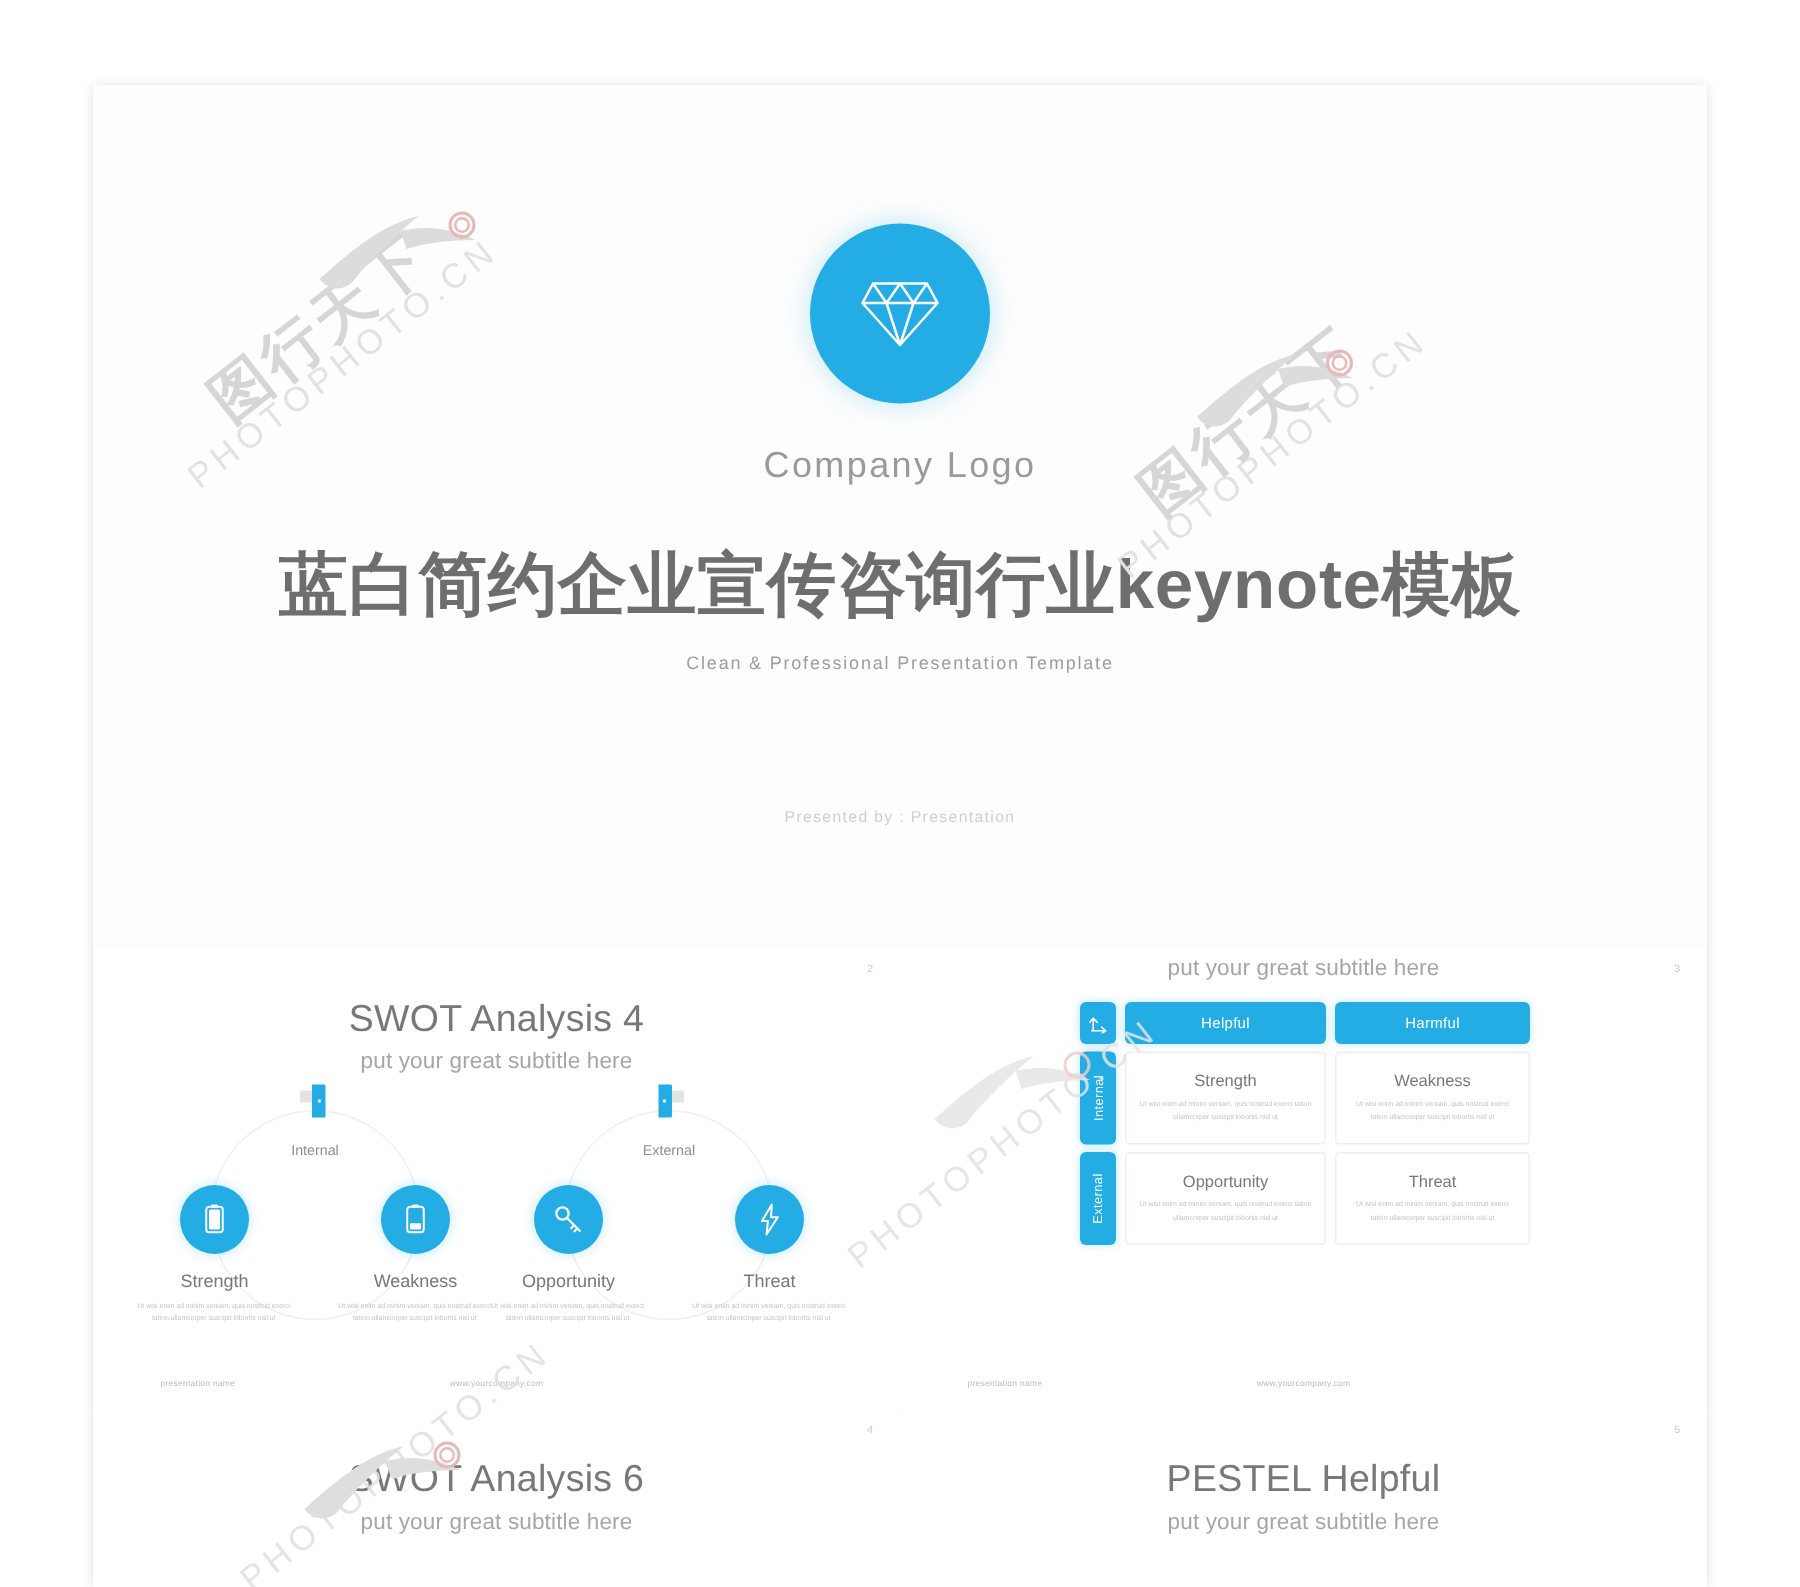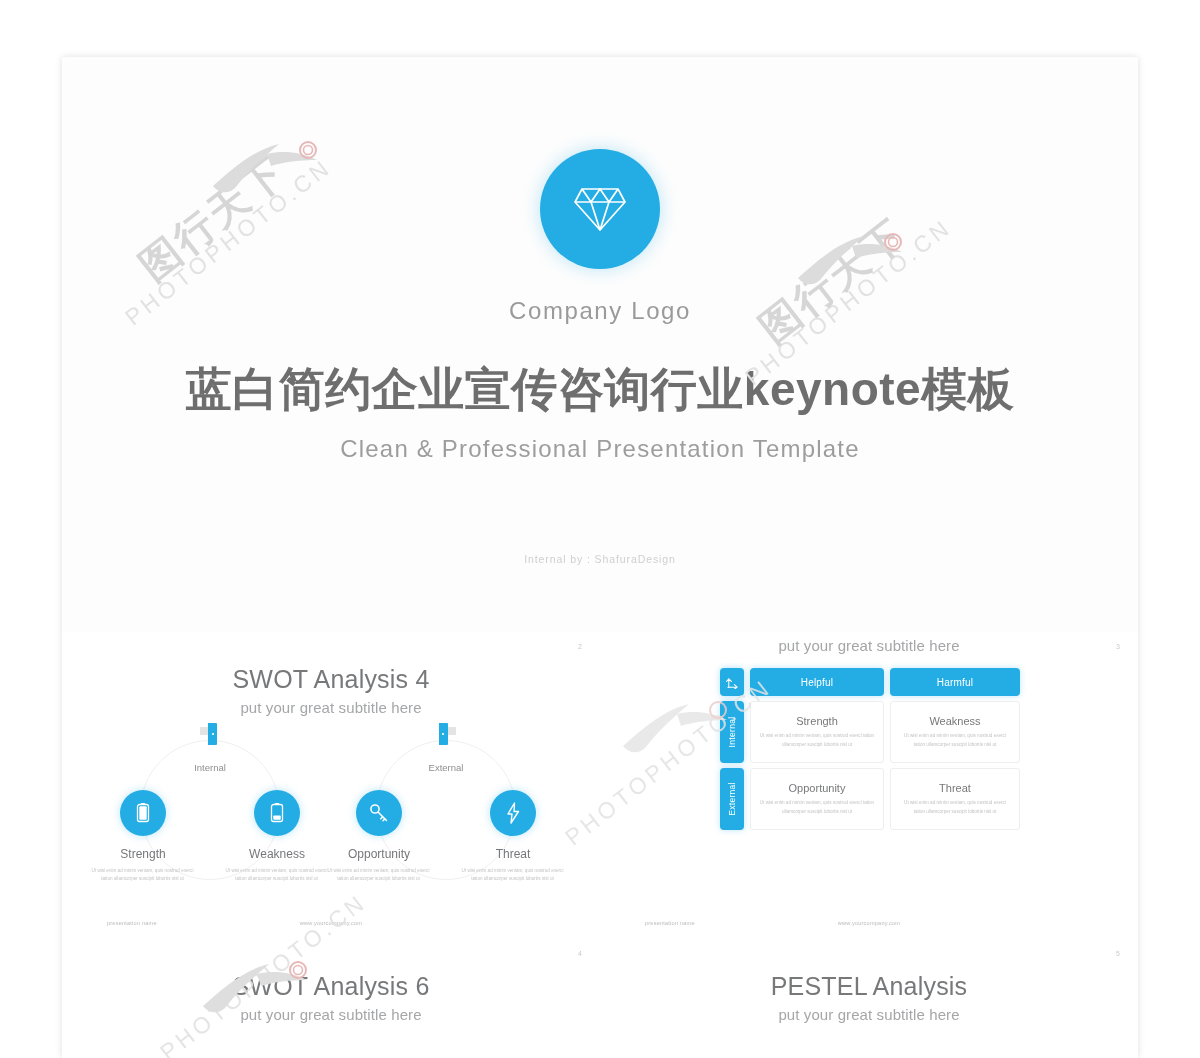--- a/index.html
+++ b/index.html
@@ -76,21 +76,21 @@
     text-align: center;
     font-size: 46px;
     line-height: 1.26;
     font-weight: 700;
     color: #6e6e6e;
     letter-spacing: 0.5px;
   }
 
   .cover-subtitle {
     margin-top: 16px;
-    font-size: 24px;
+    font-size: 12px;
     letter-spacing: 1.2px;
     color: #9d9d9d;
     font-weight: 400;
   }
 
   .presented-by {
     margin-top: 90px;
     font-size: 10.5px;
     letter-spacing: 0.9px;
     color: #cfcfcf;
@@ -325,21 +325,21 @@
           </g>
         </svg>
       </div>
 
       <div class="company-logo-label">Company Logo</div>
 
       <div class="cover-title">蓝白简约企业宣传咨询行业keynote模板</div>
 
       <div class="cover-subtitle">Clean &amp; Professional Presentation Template</div>
 
-      <div class="presented-by">Internal by : ShafuraDesign</div>
+      <div class="presented-by">Presented by : Presentation</div>
     </div>
   </div>
 
   <div class="slide-grid">
 
     <div class="grid-hline" style="top:0px;"></div>
     <div class="grid-hline" style="top:307px;"></div>
     <div class="grid-vline" style="left:538px;"></div>
 
     <div class="mini-slide r0c0">
@@ -477,21 +477,21 @@
     </div>
 
     <div class="mini-slide r1c0">
       <div class="slide-number">4</div>
       <div class="mini-title">SWOT Analysis 6</div>
       <div class="mini-subtitle">put your great subtitle here</div>
     </div>
 
     <div class="mini-slide r1c1">
       <div class="slide-number">5</div>
-      <div class="mini-title">PESTEL Analysis</div>
+      <div class="mini-title">PESTEL Helpful</div>
       <div class="mini-subtitle">put your great subtitle here</div>
     </div>
   </div>
 
   <div class="watermark wm-block" style="left:120px; top:310px; transform: rotate(-38deg);">
     <div class="wm-text">PHOTOPHOTO.CN</div>
   </div>
   <div class="watermark wm-block" style="left:128px; top:250px; transform: rotate(-38deg);">
     <div class="wm-cn">图行天下</div>
   </div>

